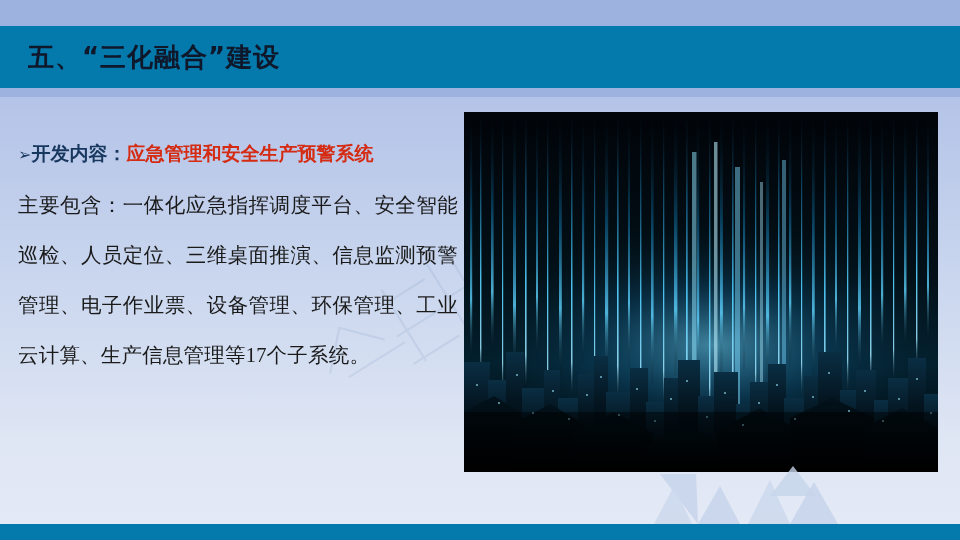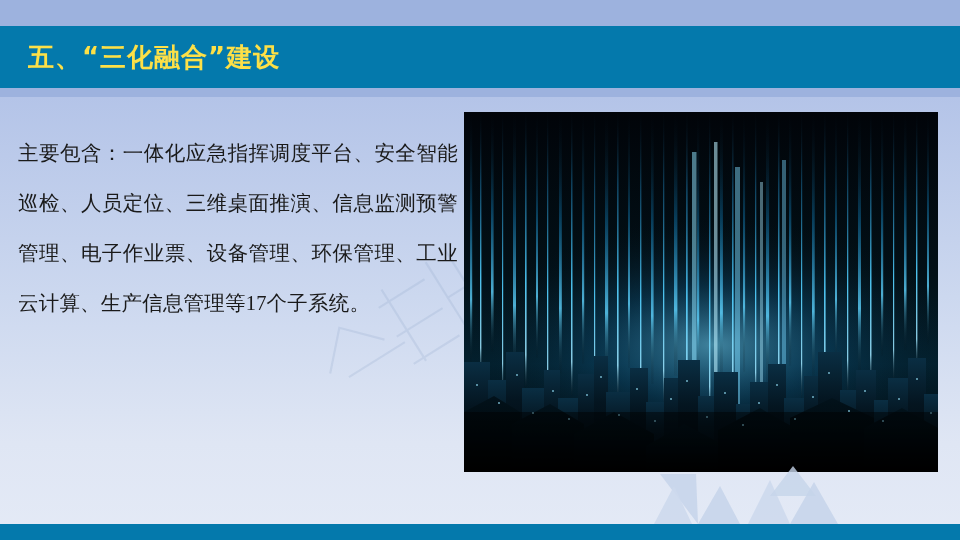--- a/index.html
+++ b/index.html
@@ -29,21 +29,21 @@
     position: absolute;
     left: 0; top: 26px;
     width: 960px; height: 62px;
     background: #0479ac;
   }
   .title-text {
     position: absolute;
     left: 28px;
     top: 50%;
     transform: translateY(-50%);
-    color: #fde047;
+    color: #0f172a;
     font-size: 26px;
     font-weight: bold;
     letter-spacing: 1px;
     white-space: nowrap;
     font-family: "DejaVu Sans", "Liberation Sans", sans-serif;
   }
 
   
   .under-band {
     position: absolute;
@@ -153,20 +153,23 @@
         <path d="M96 96 L150 96"></path>
         <path d="M96 128 L150 128"></path>
         <path d="M160 48 L160 132"></path>
         <path d="M160 90 L206 90"></path>
         <path d="M183 48 L183 132"></path>
       </g>
     </svg>
   </div>
 
   <div class="body-text">
+    <div class="lead-line">
+      <span class="bullet-arrow">➢</span><span class="lead-label">开发内容：</span><span class="lead-value">应急管理和安全生产预警系统</span>
+    </div>
     <div class="para">主要包含：一体化应急指挥调度平台、安全智能巡检、人员定位、三维桌面推演、信息监测预警管理、电子作业票、设备管理、环保管理、工业云计算、生产信息管理等17个子系统。</div>
   </div>
 
   <div class="photo">
     <svg width="474" height="360" viewBox="0 0 474 360" xmlns="http://www.w3.org/2000/svg">
       <defs>
         <linearGradient id="skyG" x1="0" y1="0" x2="0" y2="1">
           <stop offset="0%" stop-color="#010409"></stop>
           <stop offset="45%" stop-color="#021017"></stop>
           <stop offset="70%" stop-color="#03202e"></stop>

